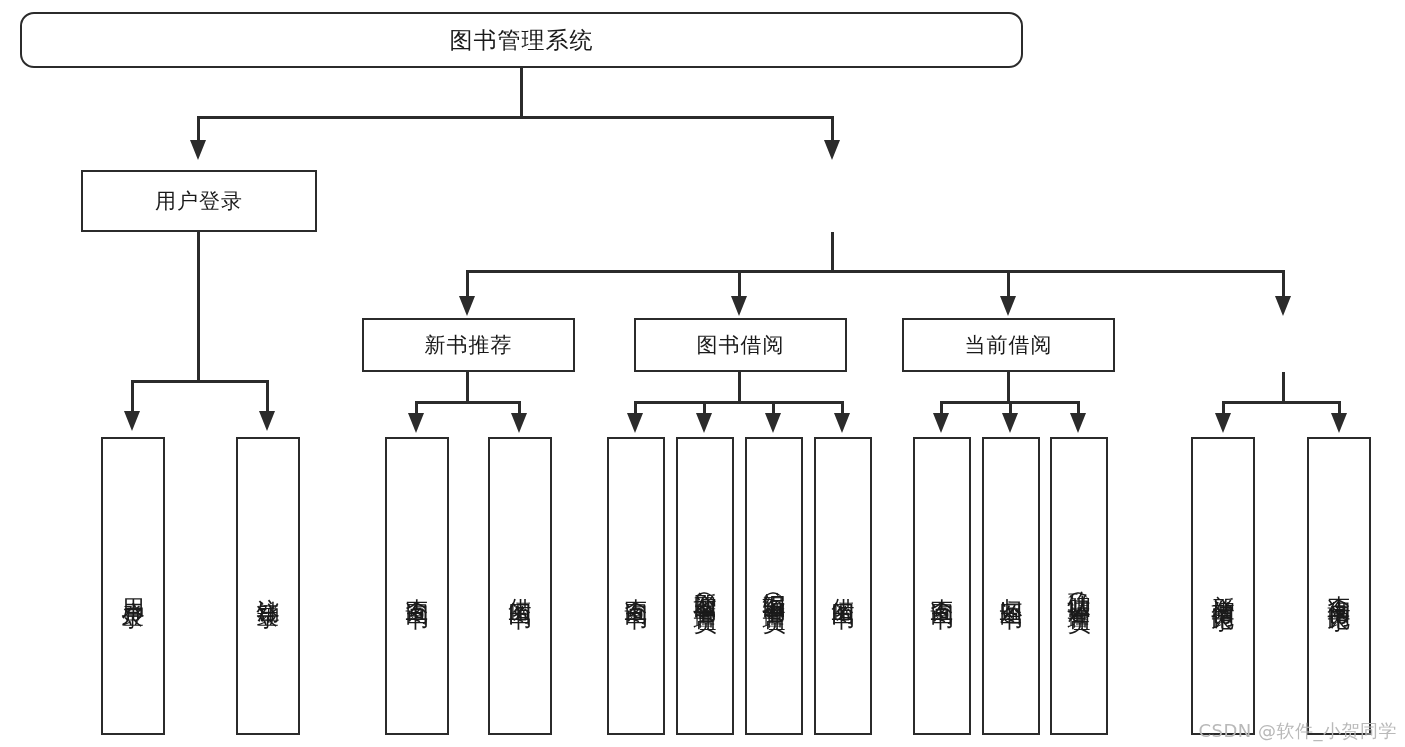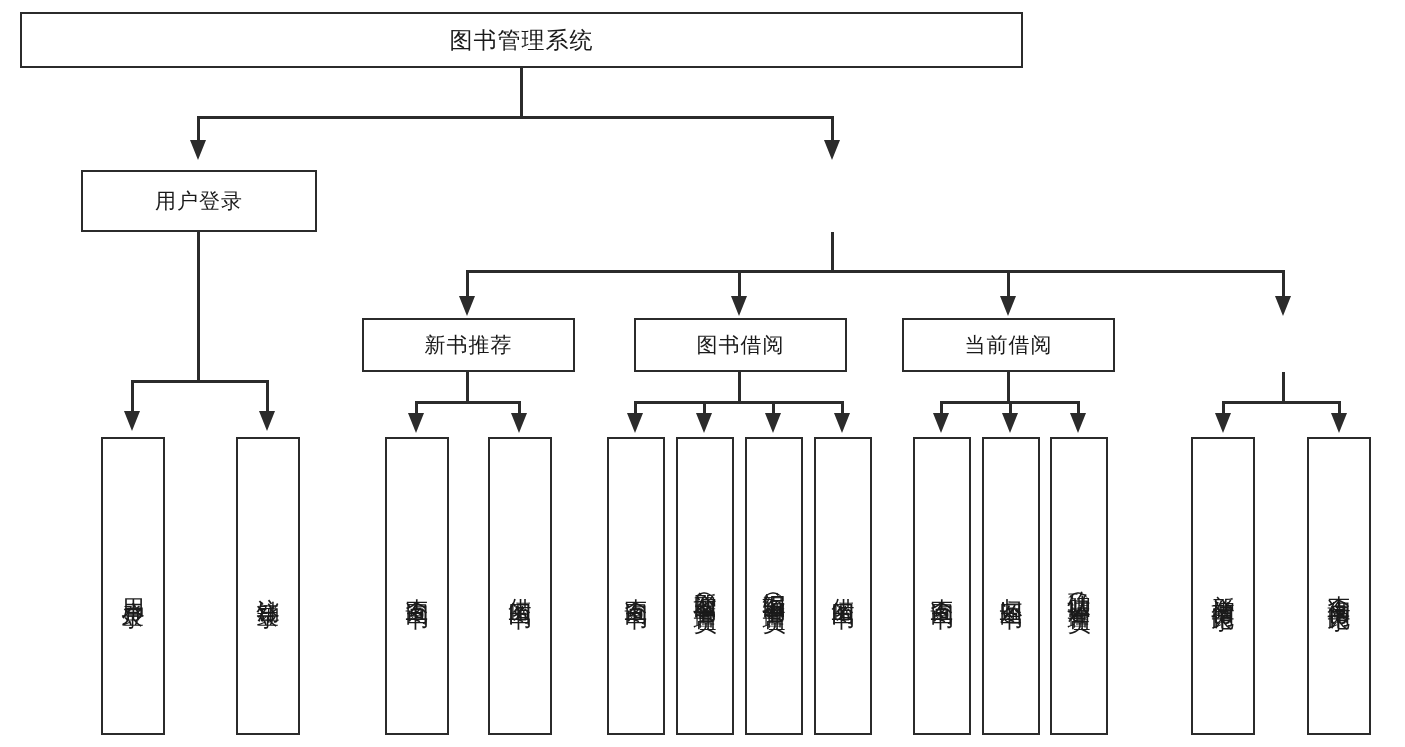--- a/index.html
+++ b/index.html
@@ -71,21 +71,21 @@
     white-space:nowrap;
     letter-spacing:0.5px;
     pointer-events:none;
   }
 </style>
 </head>
 <body>
 
 <div id="canvas">
 
-  <div class="node h root" style="left:20px;top:12px;width:1003px;height:56px;">
+  <div class="node h root" style="left:20px;top:12px;width:1003px;height:56px;border-radius:14px;">
     <span>图书管理系统</span>
   </div>
 
   <div class="ln v" style="left:520px;top:68px;width:3px;height:48px;"></div>
 
   <div class="ln h" style="left:197px;top:116px;width:637px;height:3px;"></div>
 
   <div class="ln v" style="left:197px;top:116px;width:3px;height:26px;"></div>
   <div class="arrow" style="left:190px;top:140px;"></div>
   <div class="ln v" style="left:831px;top:116px;width:3px;height:26px;"></div>
@@ -194,14 +194,15 @@
     <span class="vtext">确认归还（管理员）</span>
   </div>
 
   <div class="node v" style="left:1191px;top:437px;width:64px;height:298px;">
     <span class="vtext">新增借阅记录</span>
   </div>
   <div class="node v" style="left:1307px;top:437px;width:64px;height:298px;">
     <span class="vtext">查询借阅记录</span>
   </div>
 
+  <div id="watermark">CSDN @软件_小贺同学</div>
 
 </div>
 
 </body></html>

